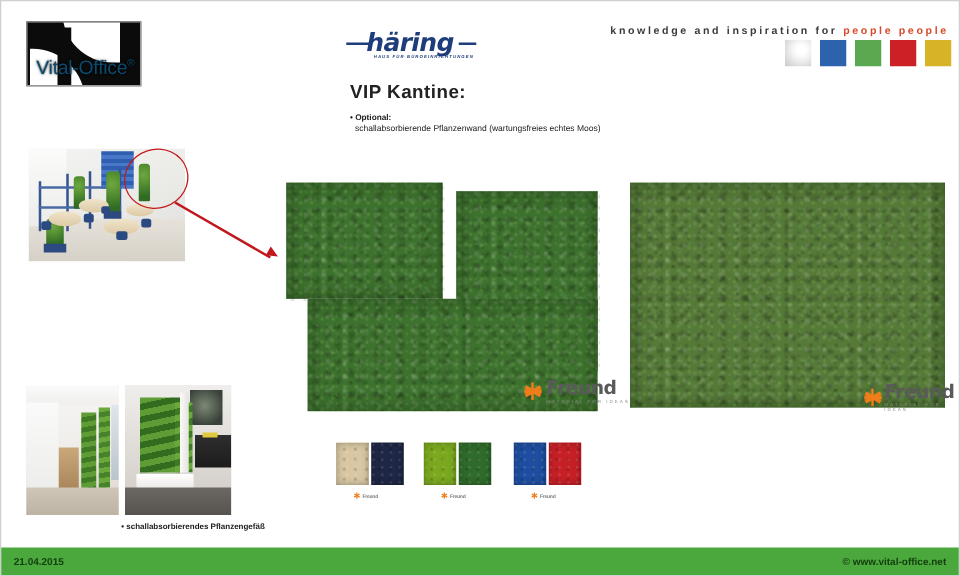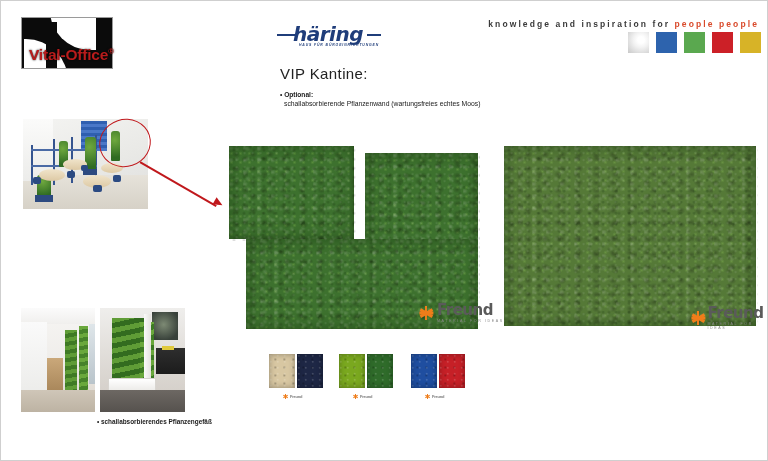--- a/index.html
+++ b/index.html
@@ -36,22 +36,22 @@
     background: #ffffff;
     border-radius: 0 44px 0 0;
   }
   .vo-logo .bar {
     position: absolute; left: 24px; top: 4px;
     width: 11px; height: 46px;
     background: #0b0b0b;
   }
   .vo-name {
     position: absolute; left: 28px; top: 45px;
-    font-size: 15.5px; font-weight: bold;
-    color: #b91c1c; letter-spacing: -0.2px;
+    font-size: 15.5px; font-weight: normal;
+    color: #0c4a6e; letter-spacing: -0.2px;
     text-shadow: 0 0 2px #000;
     white-space: nowrap; z-index: 4;
   }
   .vo-name sup { font-size: 8px; vertical-align: super; }
 
   .tagline {
     position: absolute; right: 8px; top: 18px;
     font-size: 8.5px; font-weight: bold;
     letter-spacing: 2.1px; color: #3a3a3a;
     white-space: nowrap;
@@ -80,20 +80,21 @@
     position: absolute; left: 22px; top: 22px;
     font-size: 3.4px; letter-spacing: 0.9px;
     color: #1f3d7a; white-space: nowrap; font-weight: bold;
   }
 
   
   .slide-title {
     position: absolute; left: 279px; top: 64px;
     font-size: 15px; color: #222; letter-spacing: 0.4px;
     font-family: "Liberation Sans", sans-serif;
+    font-weight: bold;
   }
   .bullet-opt {
     position: absolute; left: 279px; top: 90px;
     font-size: 6.6px; font-weight: bold; color: #1a1a1a;
   }
   .bullet-desc {
     position: absolute; left: 283px; top: 99px;
     font-size: 6.8px; color: #1a1a1a; white-space: nowrap;
   }
 
@@ -453,14 +454,18 @@
     <div class="sample-logo">
       <div class="sl-star">
           <i></i>
           <i></i>
           <i></i>
         </div>
       <span class="sl-name">Freund</span>
     </div>
   </div>
 
+  <div class="footer">
+    <span>21.04.2015</span>
+    <span>© www.vital-office.net</span>
+  </div>
 
 </div>
 
 </body></html>

